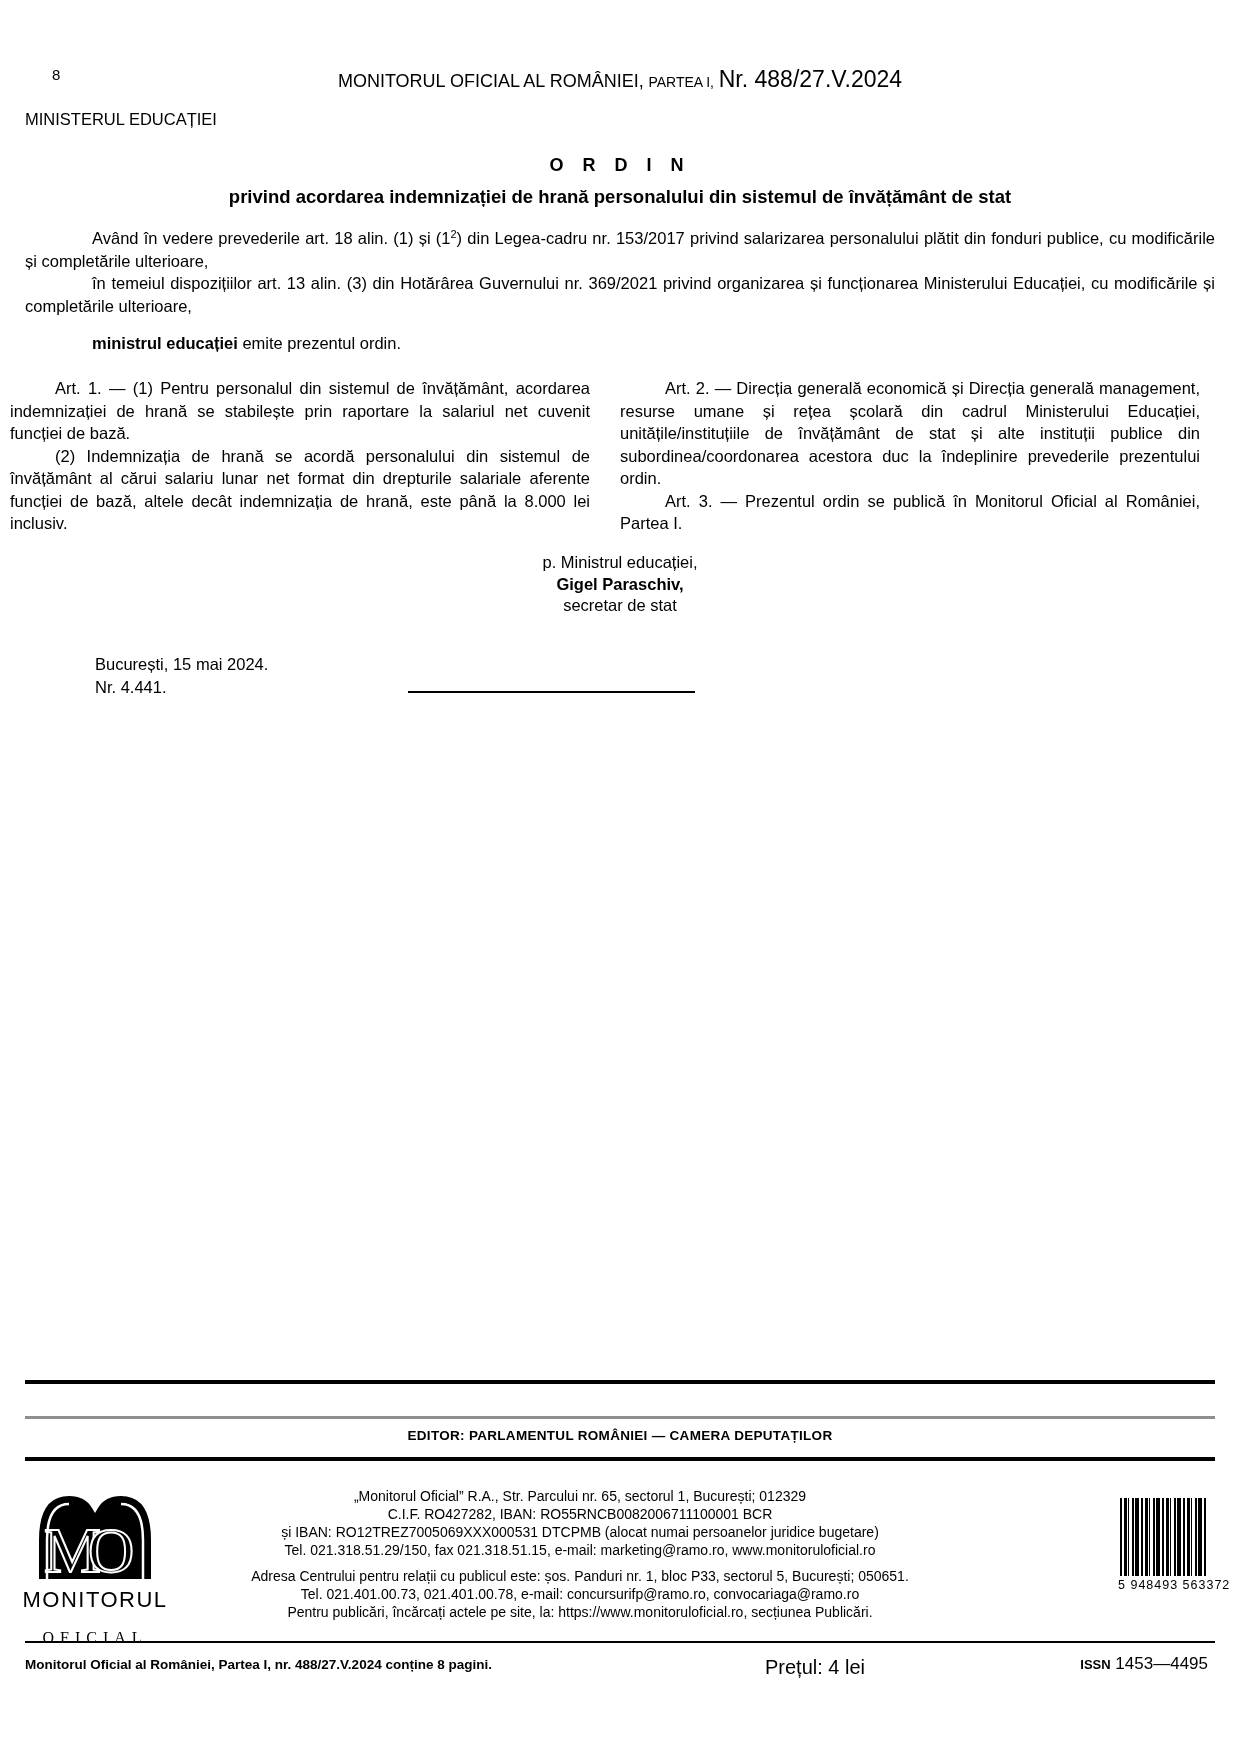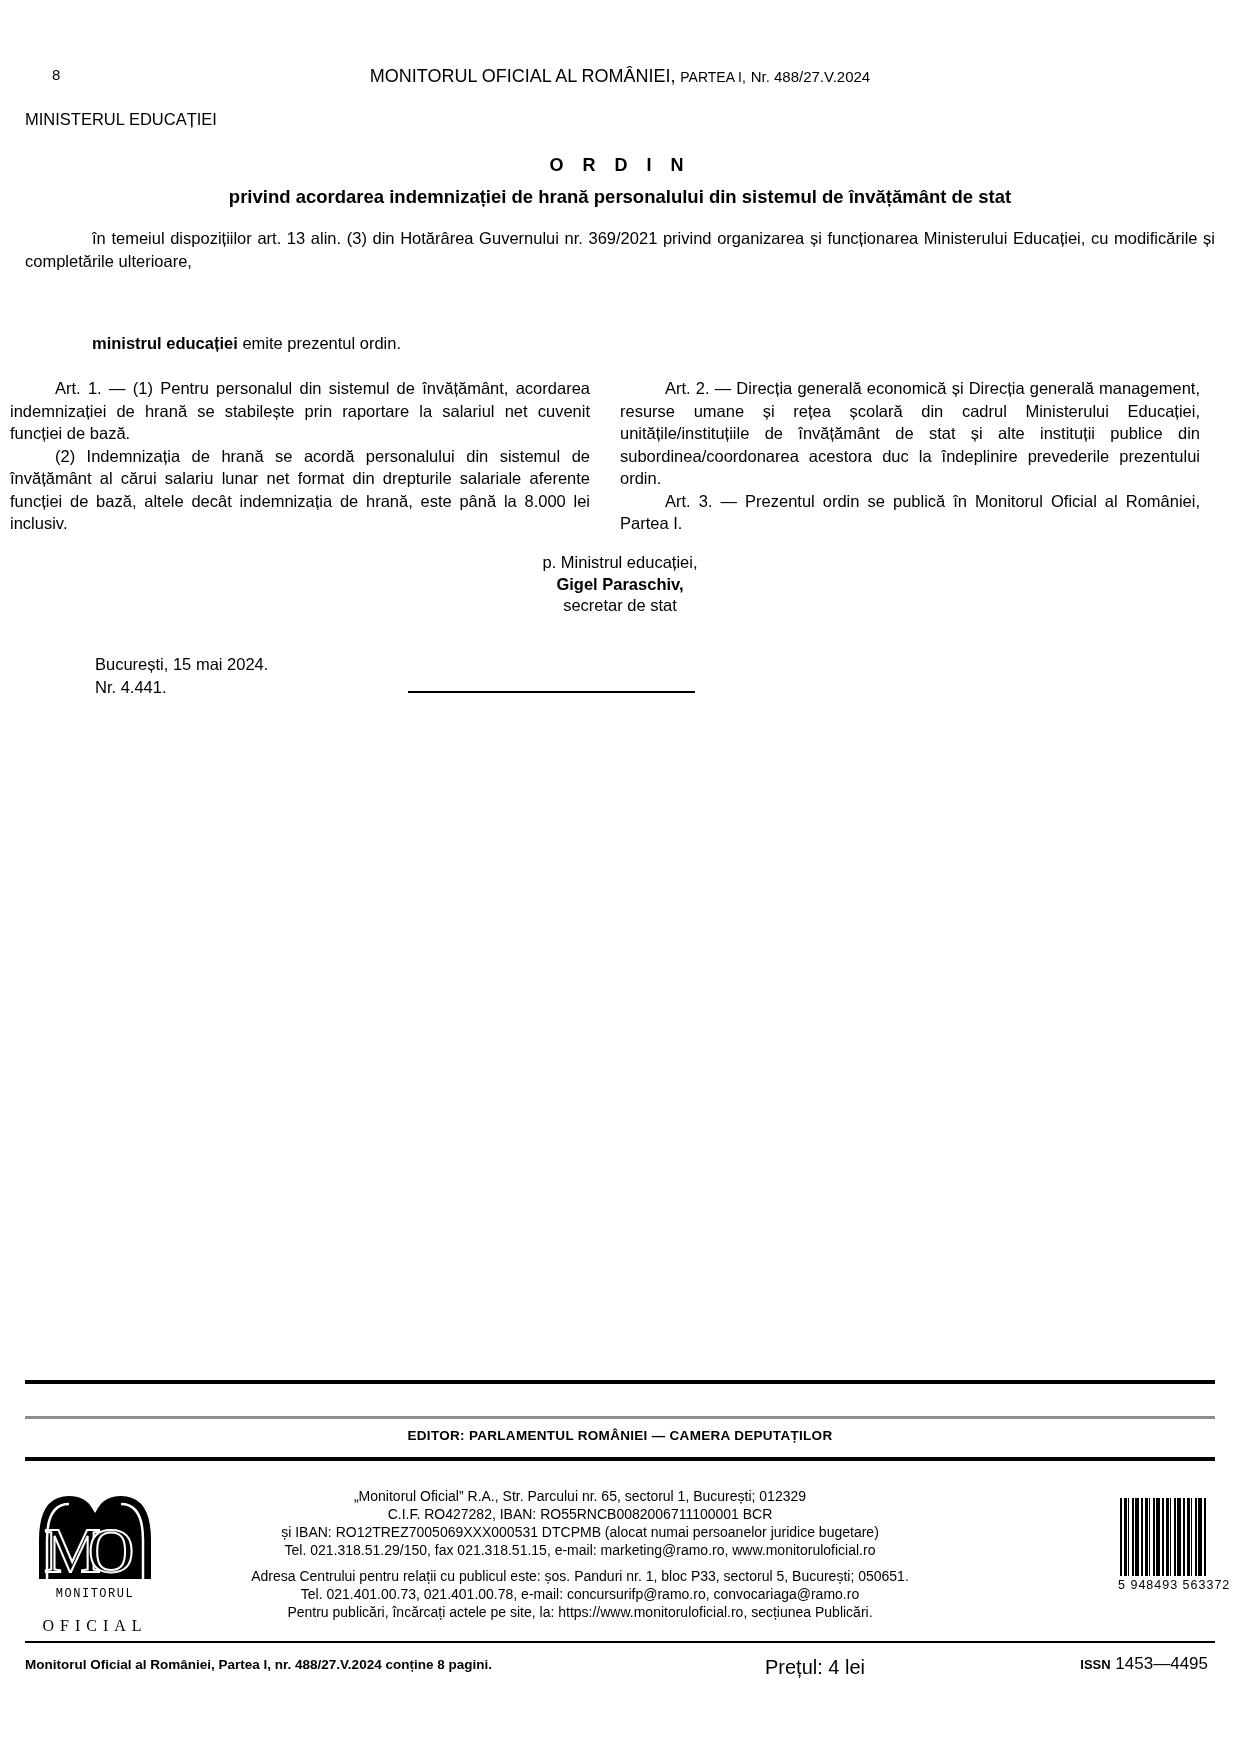--- a/index.html
+++ b/index.html
@@ -11,21 +11,21 @@
     background:#ffffff;
     font-family:"Liberation Sans","DejaVu Sans",sans-serif;
     color:#000;
     overflow:hidden;
   }
   
   .header-row{position:absolute;top:66px;left:0;width:100%;text-align:center;font-size:17px;}
   .page-number{position:absolute;top:66px;left:52px;font-size:15px;}
   .hdr-main{font-size:18px;}
   .hdr-part{font-size:14px;}
-  .hdr-num{font-size:15px;}
+  .hdr-num{font-size:23px;}
   .ministry{position:absolute;top:110px;left:25px;font-size:16.5px;}
   
   .order-heading{position:absolute;top:155px;left:0;width:100%;text-align:center;
     font-weight:bold;font-size:18px;letter-spacing:7px;}
   .order-subtitle{position:absolute;top:186px;left:0;width:100%;text-align:center;
     font-weight:bold;font-size:18.5px;}
   
   .preamble{position:absolute;top:227px;left:25px;width:1190px;}
   .para{margin:0;font-size:16.5px;line-height:22.5px;text-align:justify;text-indent:67px;}
   .enacting{position:absolute;top:332px;left:25px;width:1190px;
@@ -41,21 +41,21 @@
   .signature .name{font-weight:bold;}
   .issuance{position:absolute;top:621px;left:95px;font-size:16.5px;line-height:22.5px;margin-top:32px;}
   .short-rule{position:absolute;top:691px;left:408px;width:287px;border-top:2px solid #000;}
   
   .rule-a{position:absolute;top:1380px;left:25px;width:1190px;height:4px;background:#000;}
   .rule-gray{position:absolute;top:1416px;left:25px;width:1190px;height:3px;}
   .editor-text{position:absolute;top:1428px;left:0;width:100%;text-align:center;
     font-weight:bold;font-size:13.5px;letter-spacing:.3px;}
   .rule-b{position:absolute;top:1457px;left:25px;width:1190px;height:4px;background:#000;}
   .logo{position:absolute;top:1486px;left:20px;width:150px;text-align:center;}
-  .logo-word1{font-family:Liberation Mono, monospace;font-size:12px;
+  .logo-word1{font-family:Liberation Sans, sans-serif;font-size:22px;
     letter-spacing:1.5px;margin-top:4px;}
   .logo-word2{font-family:"Liberation Serif","DejaVu Serif",serif;font-size:16px;
     letter-spacing:6px;margin-top:16px;}
   .pub-center{position:absolute;top:1487px;left:170px;width:820px;text-align:center;
     font-size:14px;line-height:18px;}
   .pub-group{margin:0 0 8px 0;}
   .barcode{position:absolute;top:1498px;left:1118px;width:92px;text-align:center;}
   .bars{width:88px;height:78px;margin:0 auto;
     background:repeating-linear-gradient(90deg,#000 0 2px,#fff 2px 4px,#000 4px 7px,#fff 7px 8px,#000 8px 9px,#fff 9px 12px,#000 12px 14px,#fff 14px 15px,#000 15px 19px,#fff 19px 21px);}
   .bars-num{font-size:12.5px;letter-spacing:1px;margin-top:2px;white-space:nowrap;}
@@ -77,20 +77,21 @@
     <span class="hdr-part">PARTEA I,</span>
     <span class="hdr-num">Nr. 488/27.V.2024</span>
   </div>
 
   <div class="ministry">MINISTERUL EDUCAȚIEI</div>
 
   <div class="order-heading">O R D I N</div>
   <div class="order-subtitle">privind acordarea indemnizației de hrană personalului din sistemul de învățământ de stat</div>
 
   <div class="preamble">
+    <p class="para"><span>Având în vedere prevederile art. 18 alin. (1) și (1</span><sup>2</sup><span>) din Legea-cadru nr. 153/2017 privind salarizarea personalului plătit din fonduri publice, cu modificările și completările ulterioare,</span></p>
     <p class="para">în temeiul dispozițiilor art. 13 alin. (3) din Hotărârea Guvernului nr. 369/2021 privind organizarea și funcționarea Ministerului Educației, cu modificările și completările ulterioare,</p>
   </div>
 
   <div class="enacting">
     <span class="b">ministrul educației</span><span> emite prezentul ordin.</span>
   </div>
 
   <div class="columns">
     <div class="col">
       <p class="para">Art. 1. — (1) Pentru personalul din sistemul de învățământ, acordarea indemnizației de hrană se stabilește prin raportare la salariul net cuvenit funcției de bază.</p>

